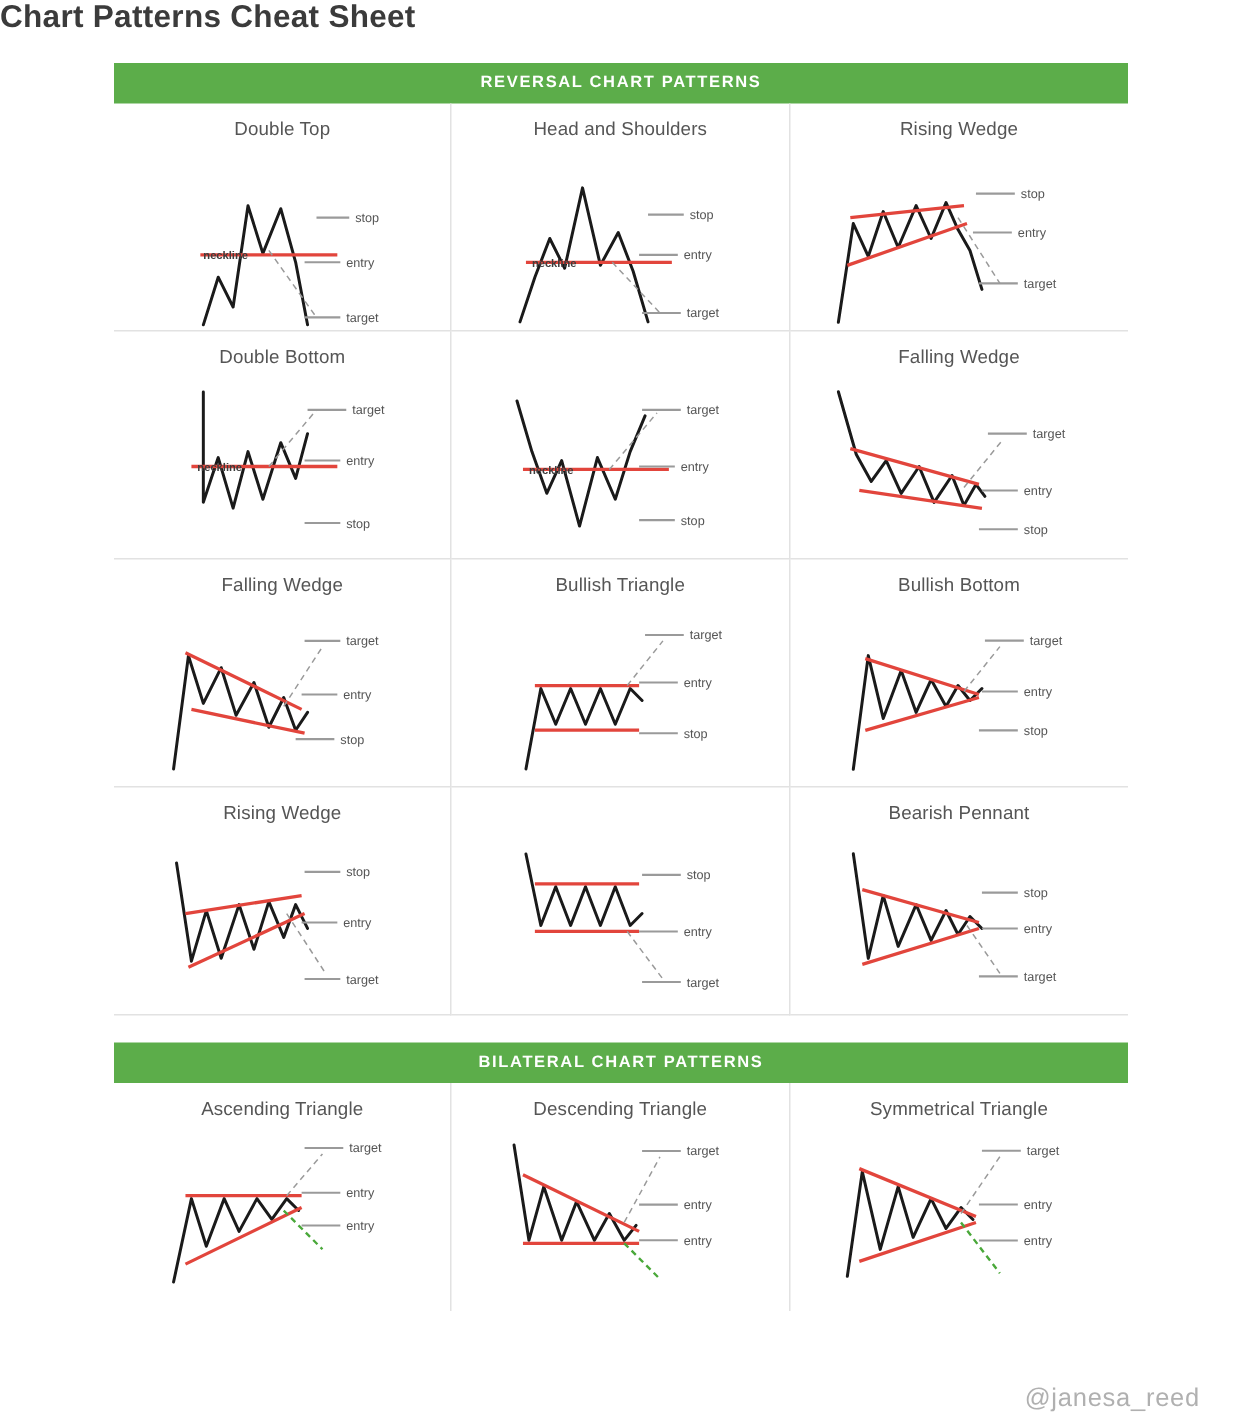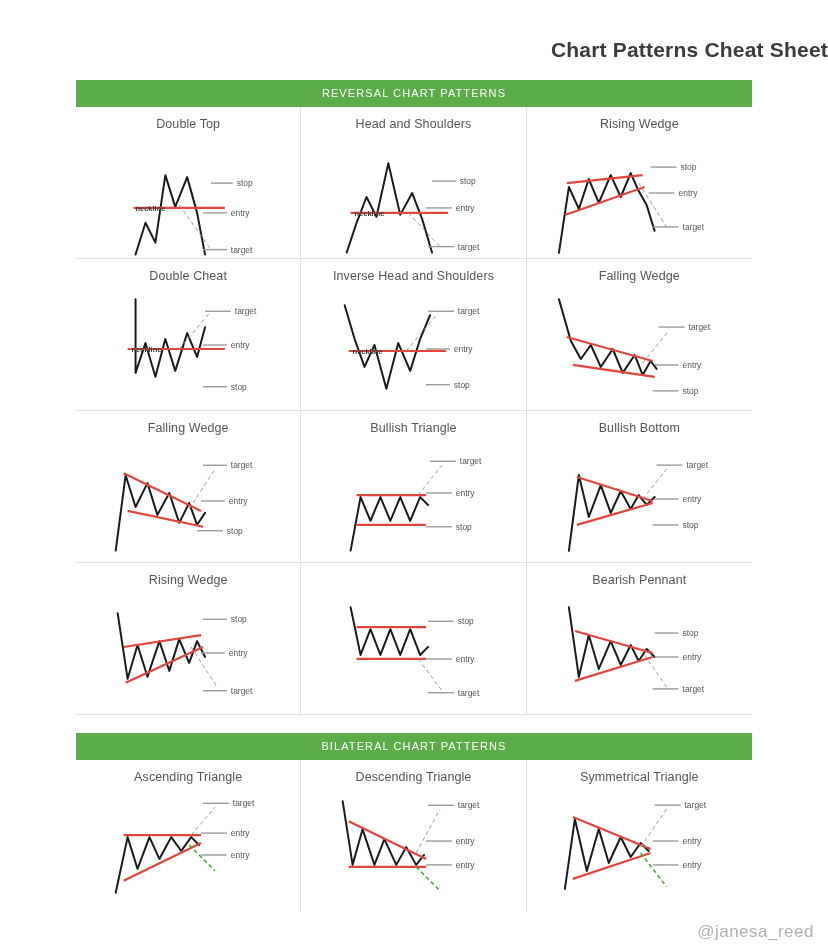--- a/index.html
+++ b/index.html
@@ -15,37 +15,36 @@
     overflow: hidden;
     position: relative;
   }
   .page {
     width: 828px;
     height: 948px;
     position: relative;
     background: #ffffff;
   }
   .title {
-    text-align: right;
+    text-align: left;
     font-size: 21px;
     font-weight: bold;
     color: #3b3b3b;
-    padding-top: 38px;
     letter-spacing: 0.2px;
   }
   .section {
     margin: 0 auto;
     width: 676px;
   }
   .section-header {
     background: #5cad4a;
     color: #ffffff;
     text-align: center;
     font-size: 11px;
-    font-weight: normal;
+    font-weight: bold;
     letter-spacing: 1.1px;
     padding: 7px 0 8px 0;
     margin-top: 18px;
   }
   .grid {
     display: grid;
     grid-template-columns: 1fr 1fr 1fr;
   }
   .cell {
     border-right: 1px solid #e2e2e2;
@@ -80,21 +79,21 @@
     font-weight: bold;
     fill: #3d3d3d;
   }
   .px { stroke: #1a1a1a; stroke-width: 2; fill: none; stroke-linejoin: round; stroke-linecap: round; }
   .red { stroke: #e2453c; stroke-width: 2.2; fill: none; }
   .green-line { stroke: #4aa83a; stroke-width: 1.6; fill: none; stroke-dasharray: 4 3; }
   .dash { stroke: #9a9a9a; stroke-width: 1; fill: none; stroke-dasharray: 4 3; }
   .tick { stroke: #9a9a9a; stroke-width: 1.4; fill: none; }
   .watermark {
     position: absolute;
-    right: 14px;
+    right: 28px;
     bottom: 6px;
     color: rgba(150,150,150,0.75);
     font-size: 17px;
     letter-spacing: 0.5px;
     display: flex;
     align-items: center;
     gap: 6px;
     justify-content: center;
   }
 </style>
@@ -151,37 +150,36 @@
           <line class="tick" x1="124" y1="32" x2="150" y2="32"></line>
           <line class="tick" x1="122" y1="58" x2="148" y2="58"></line>
           <line class="tick" x1="126" y1="92" x2="152" y2="92"></line>
           <text x="154" y="35">stop</text>
           <text x="152" y="61">entry</text>
           <text x="156" y="95">target</text>
         </svg>
       </div>
 
       <div class="cell">
-        <div class="cell-title">Double Cheat</div>
+        <div class="cell-title">Double Bottom</div>
         <svg class="cell-svg" viewBox="0 0 226 122">
           <polyline class="px" points="60,12 60,86 70,56 80,90 90,52 100,84 112,46 122,70 130,40"></polyline>
           <line class="red" x1="52" y1="62" x2="150" y2="62"></line>
           <line class="dash" x1="104" y1="62" x2="136" y2="24"></line>
           <line class="tick" x1="130" y1="24" x2="156" y2="24"></line>
           <line class="tick" x1="128" y1="58" x2="152" y2="58"></line>
           <line class="tick" x1="128" y1="100" x2="152" y2="100"></line>
           <text x="160" y="27">target</text>
           <text x="156" y="61">entry</text>
           <text x="156" y="103">stop</text>
           <text class="neck" x="56" y="65">neckline</text>
         </svg>
       </div>
 
       <div class="cell">
-        <div class="cell-title">Inverse Head and Shoulders</div>
         <svg class="cell-svg" viewBox="0 0 226 122">
           <polyline class="px" points="44,18 54,52 64,80 74,58 86,102 98,56 110,84 120,52 130,28"></polyline>
           <line class="red" x1="48" y1="64" x2="146" y2="64"></line>
           <line class="dash" x1="106" y1="64" x2="138" y2="26"></line>
           <line class="tick" x1="128" y1="24" x2="154" y2="24"></line>
           <line class="tick" x1="126" y1="62" x2="150" y2="62"></line>
           <line class="tick" x1="126" y1="98" x2="150" y2="98"></line>
           <text x="158" y="27">target</text>
           <text x="154" y="65">entry</text>
           <text x="154" y="101">stop</text>

